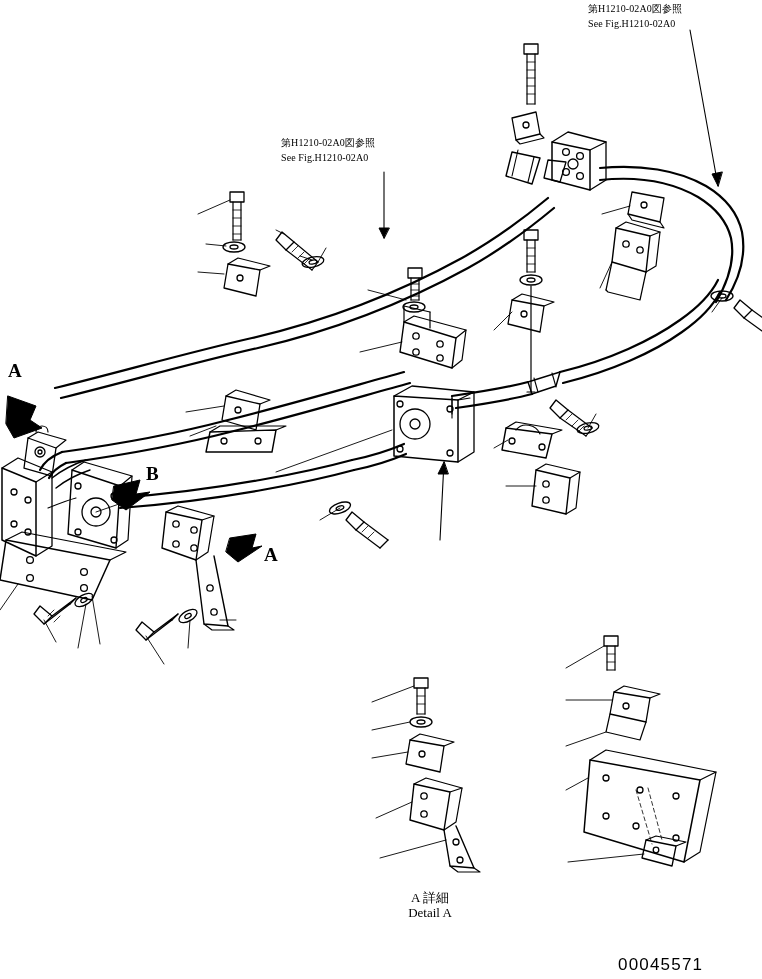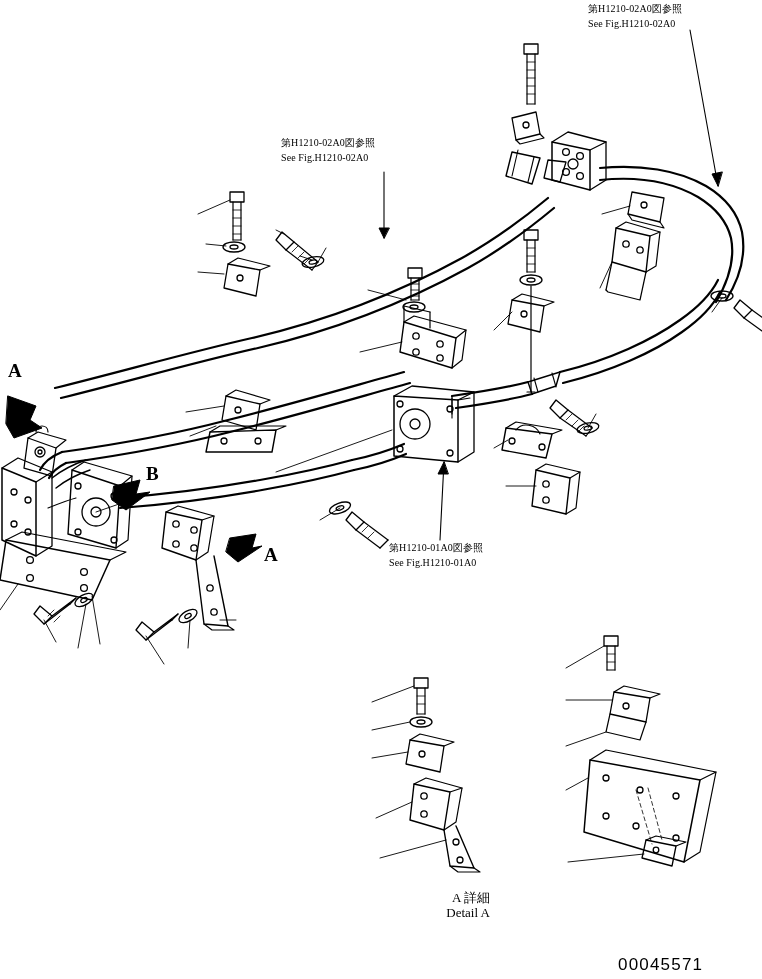--- a/index.html
+++ b/index.html
@@ -39,21 +39,21 @@
     font-size: 19px;
     font-weight: bold;
     color: #000000;
   }
   .detail-title {
     position: absolute;
     font-family: "Liberation Serif", serif;
     font-size: 13px;
     line-height: 15px;
     color: #000000;
-    text-align: right;
+    text-align: center;
     white-space: pre;
   }
   .partnum {
     position: absolute;
     font-family: "Liberation Sans", sans-serif;
     font-size: 17px;
     letter-spacing: 1.2px;
     color: #000000;
   }
 </style>
@@ -388,21 +388,20 @@
       <path d="M566,746 L606,732" stroke-width="0.9"></path>
       <path d="M566,790 L588,778" stroke-width="0.9"></path>
       <path d="M568,862 L644,854" stroke-width="0.9"></path>
     </g>
   </svg>
 
   <div class="label" style="left:588px; top:2px;"><span class="mono-jp">第H1210-02A0図参照</span><br><span>See Fig.H1210-02A0</span></div>
 
   <div class="label" style="left:281px; top:136px;"><span class="mono-jp">第H1210-02A0図参照</span><br><span>See Fig.H1210-02A0</span></div>
 
-  <div class="label" style="left:389px; top:541px;"><span class="mono-jp">第H1210-01A0図参照</span><br><span>See Fig.H1210-01A0</span></div>
 
   <div class="callout-letter" style="left:8px; top:360px;">A</div>
   <div class="callout-letter" style="left:146px; top:463px;">B</div>
   <div class="callout-letter" style="left:264px; top:544px;">A</div>
 
   <div class="detail-title" style="left:370px; top:890px; width:120px;"><span class="mono-jp">A 詳細</span><br><span>Detail A</span></div>
 
 
   <div class="partnum" style="left:618px; top:955px;">00045571</div>
 

